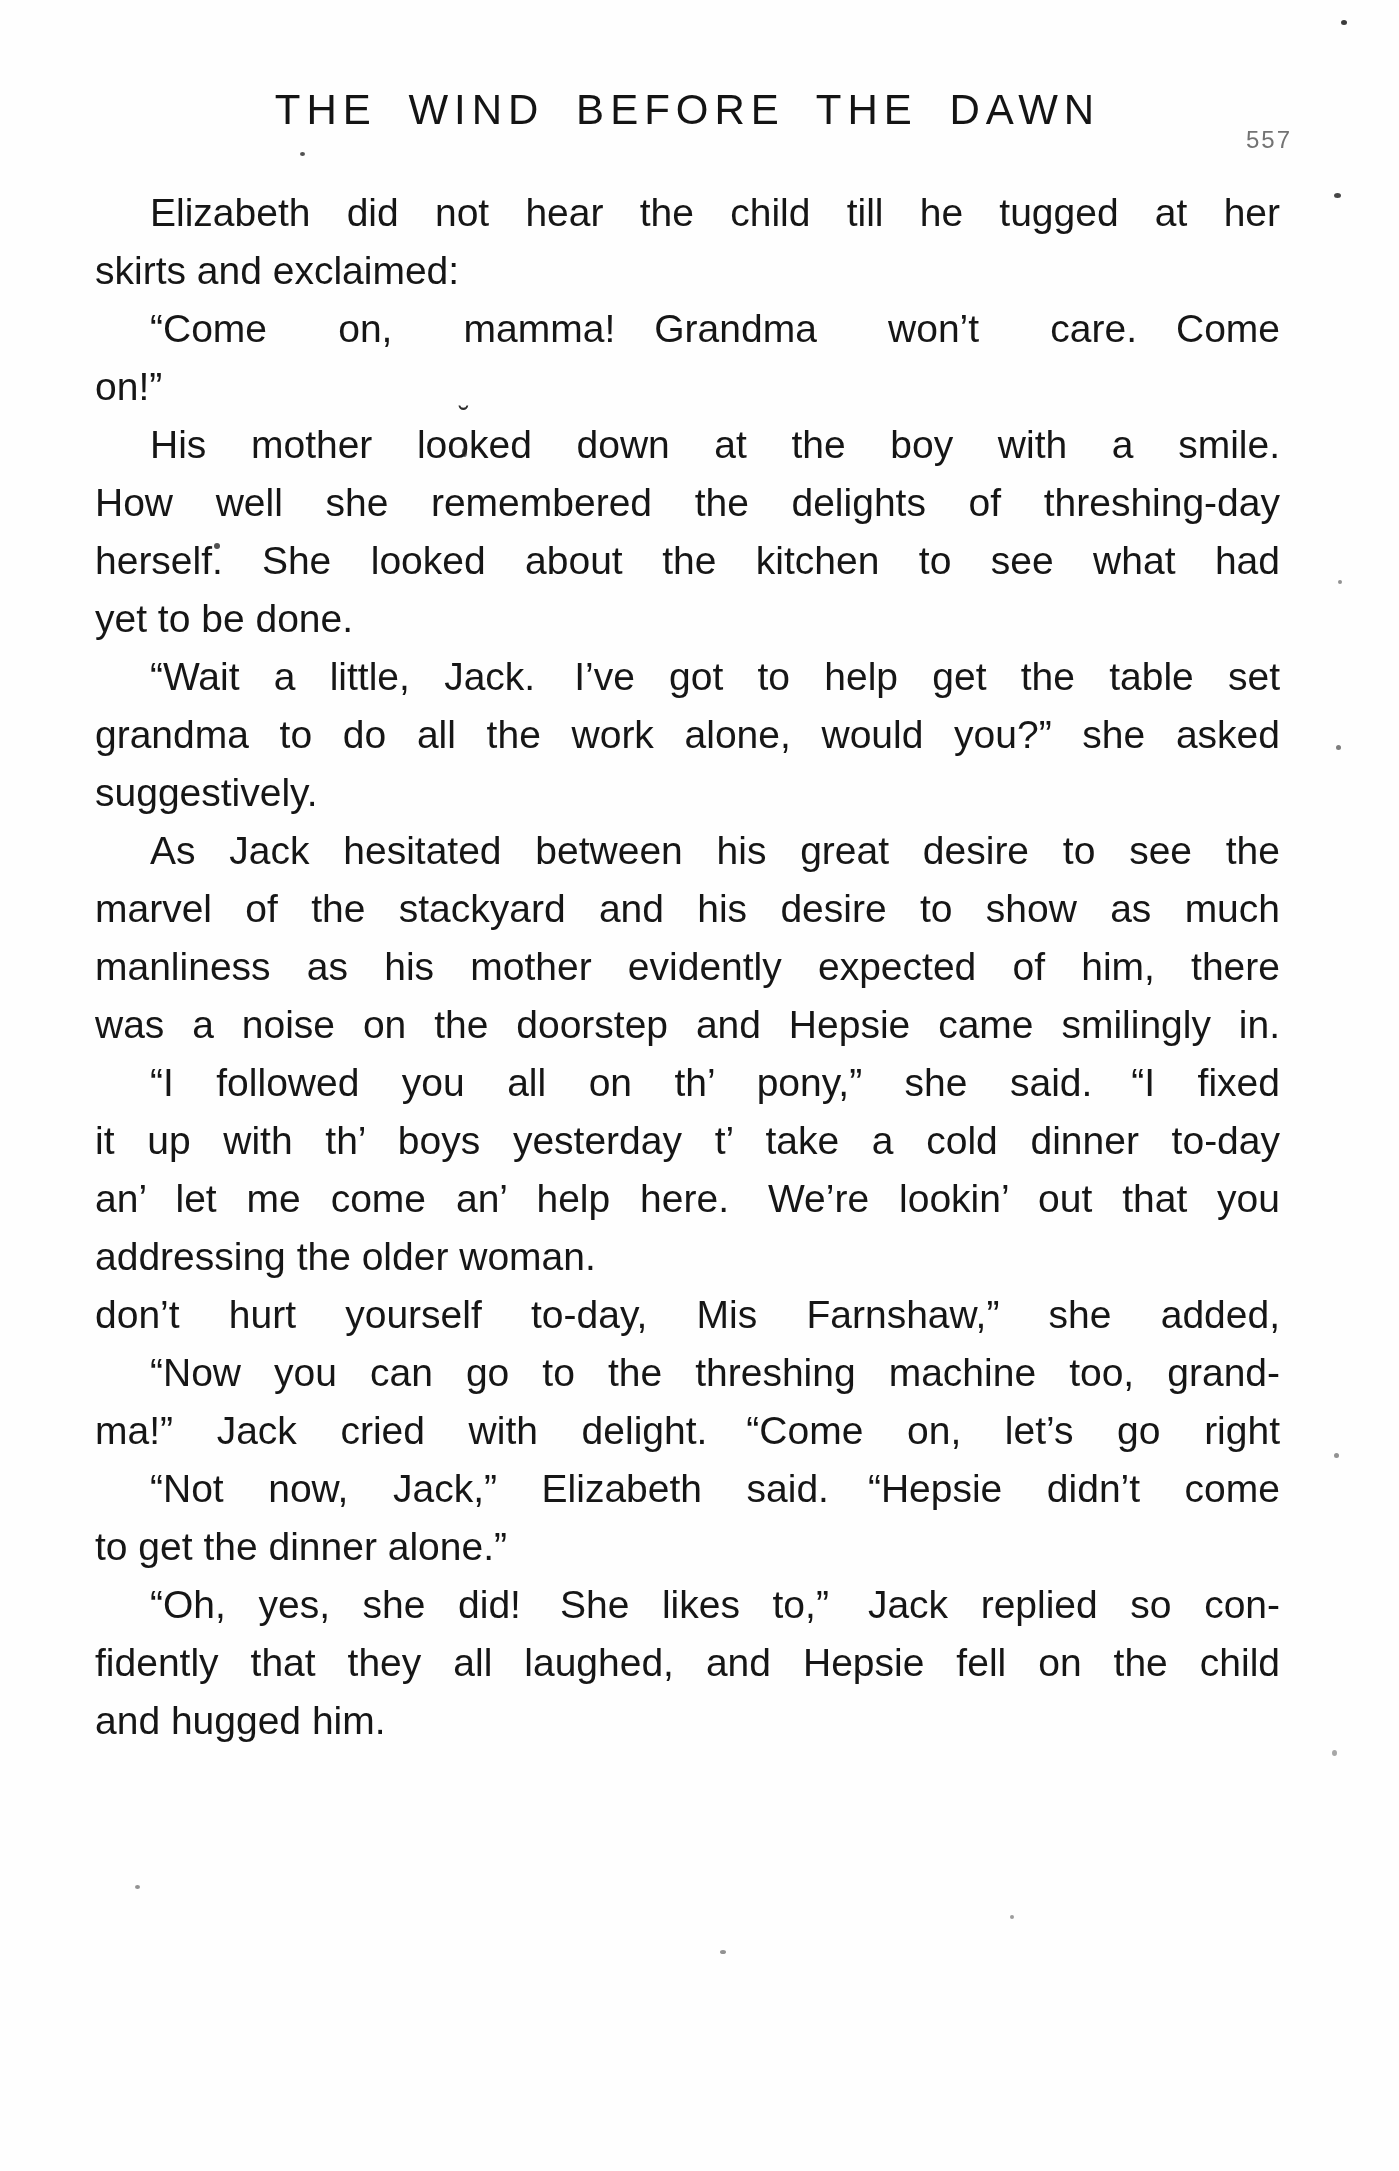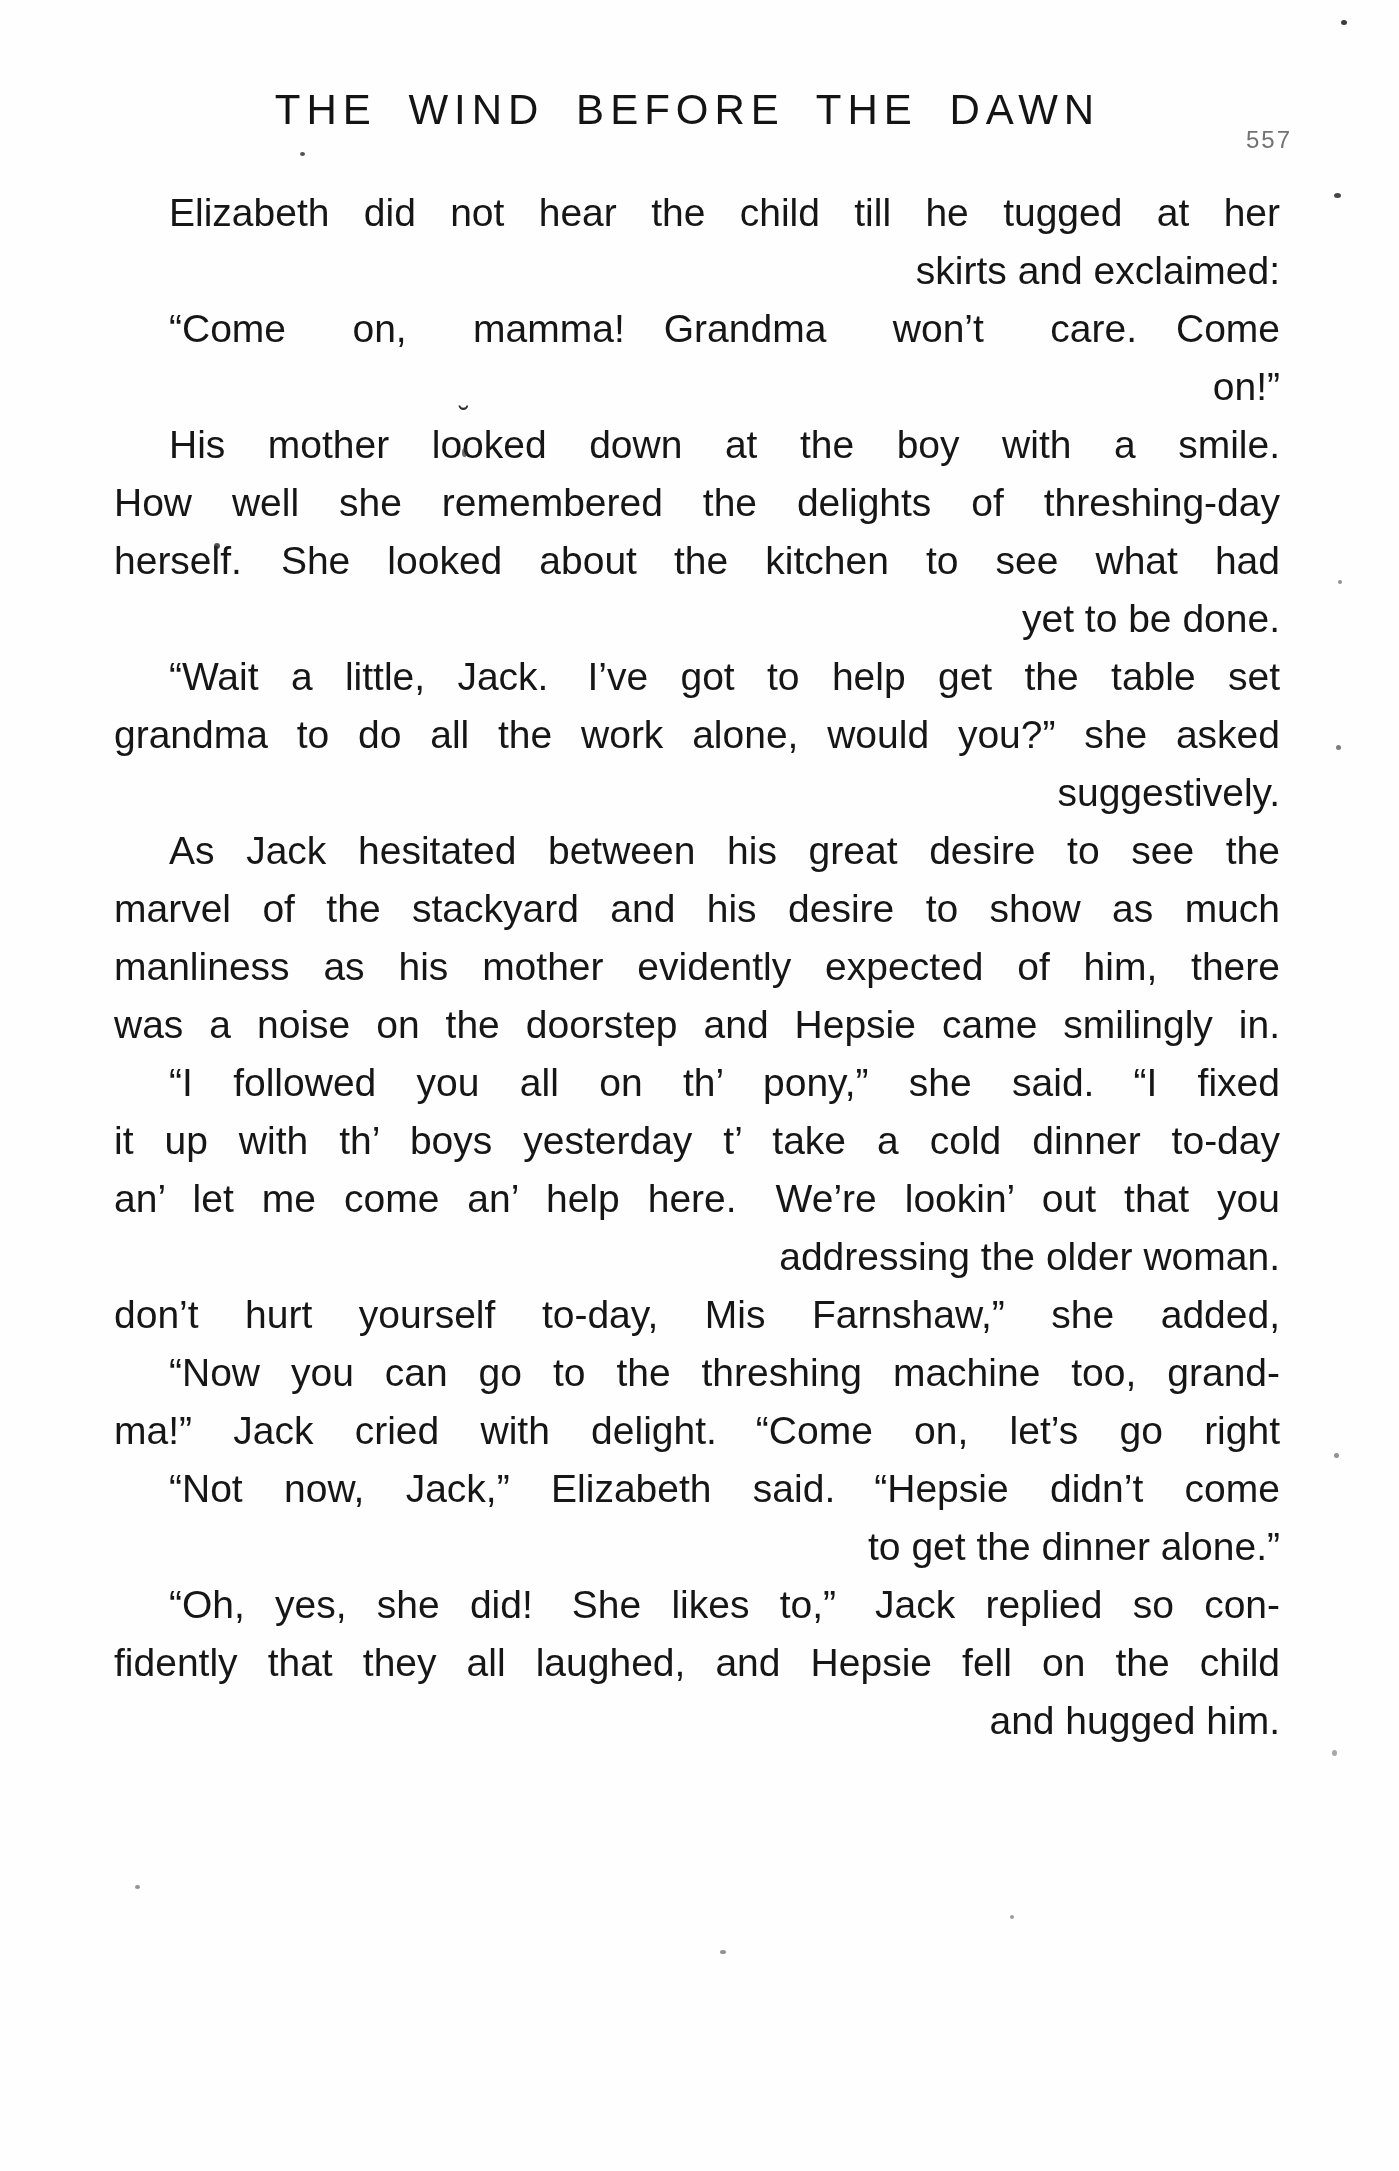--- a/index.html
+++ b/index.html
@@ -42,27 +42,26 @@
   .body-text {
     position: absolute;
     top: 184px;
     left: 95px;
     width: 1185px;
   }
   .line {
     height: 58px;
     line-height: 58px;
     font-size: 39px;
-    text-align: right;
+    text-align: left;
     white-space: normal;
   }
   .line.j {
     text-align: justify;
     text-align-last: justify;
-    margin-left: 19px;
   }
   .line.i {
     text-indent: 55px;
   }
   .artifact {
     position: absolute;
     background: transparent;
     color: #222;
     line-height: 1;
     pointer-events: none;

